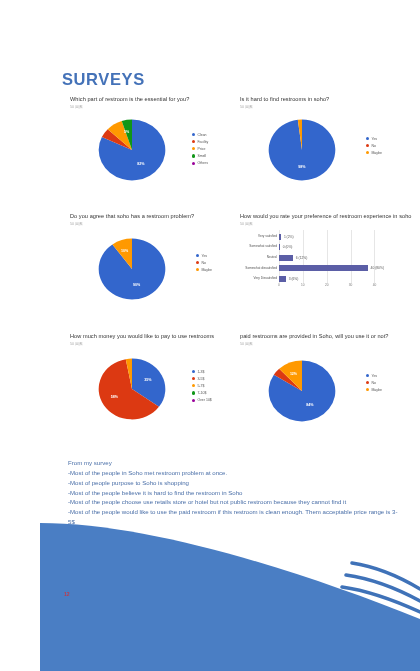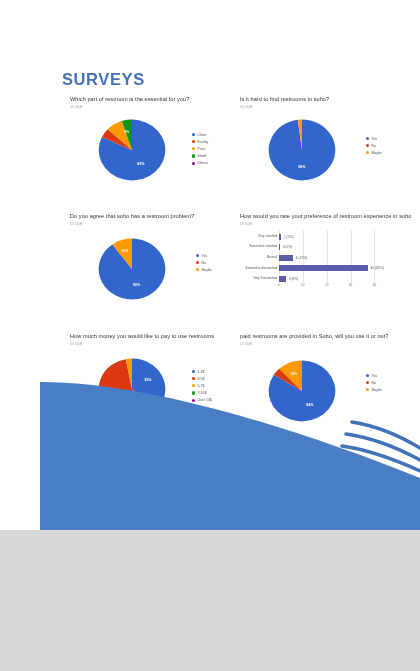--- a/index.html
+++ b/index.html
@@ -1,17 +1,17 @@
 <!DOCTYPE html>
 <html><head>
 <meta charset="utf-8">
 <style>
   html,body{margin:0;padding:0;background:#d8d8d8;}
   body{font-family:"Liberation Sans",sans-serif;}
-  .page{position:relative;width:420px;height:530px;background:#ffffff;overflow:hidden;}
+  .page{position:relative;width:420px;height:671px;background:#ffffff;overflow:hidden;}
 
   
   .title{
     position:absolute;left:62px;top:70px;
     font-size:16.5px;font-weight:bold;letter-spacing:.6px;
     color:#4472b8;font-family:"Liberation Sans",sans-serif;
   }
 
   
   .block{position:absolute;}

